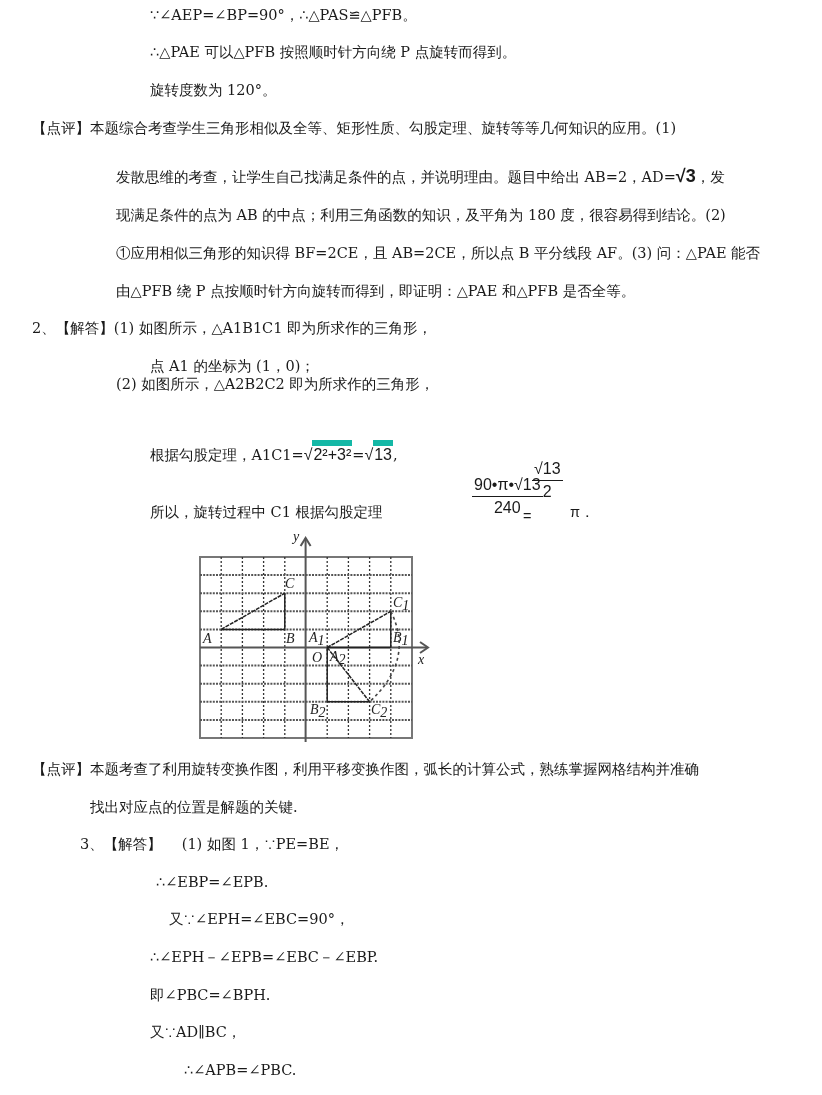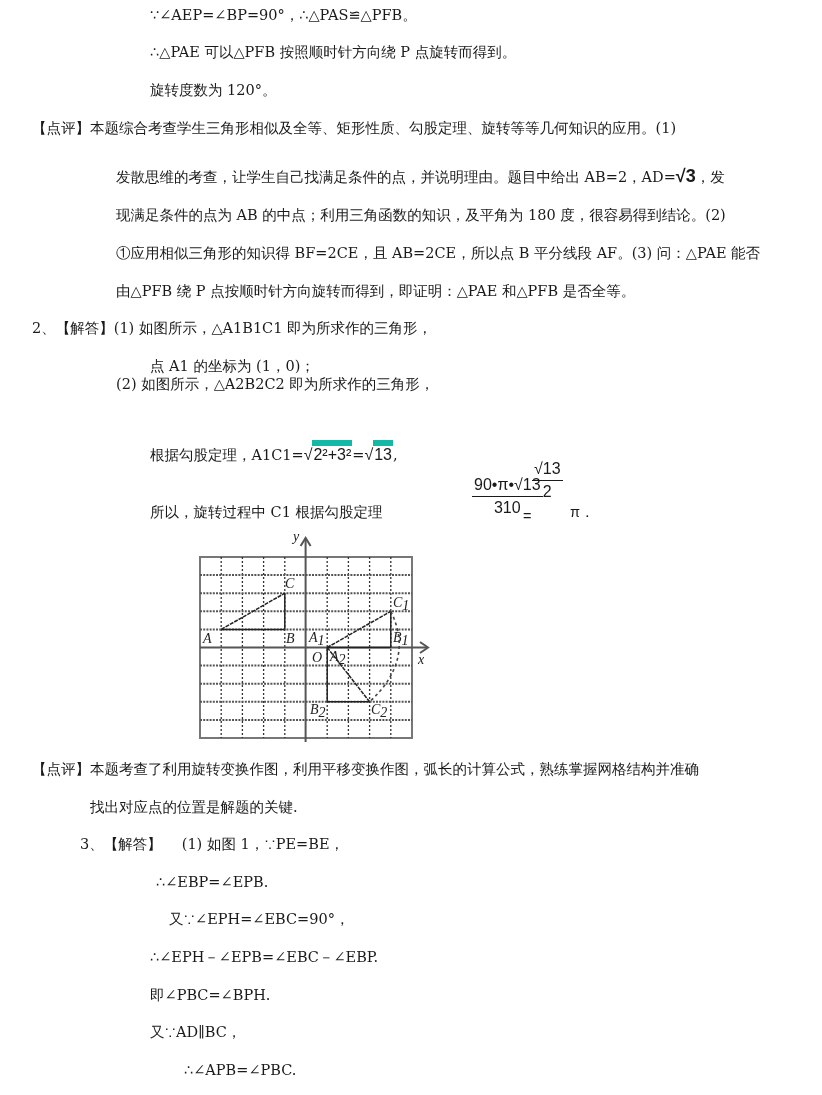--- a/index.html
+++ b/index.html
@@ -43,21 +43,21 @@
 <div class="line" style="left:150px; top:356px;">点 A1 的坐标为 (1，0)；</div>
 <div class="line" style="left:116px; top:374px;">(2) 如图所示，△A2B2C2 即为所求作的三角形，</div>
 
 <div class="line" style="left:150px; top:440px;">
   <span>根据勾股定理，A1C1=</span><span class="math" style="font-size:16px;">√<span class="rad">2²+3²</span></span><span>=</span><span class="math" style="font-size:16px;">√<span class="rad">13</span></span><span>,</span>
 </div>
 
 <div class="line" style="left:150px; top:502px;">所以，旋转过程中 C1 根据勾股定理</div>
 <div class="frac" style="left:428px; top:474px;margin-left:44px;">
   <span class="num">90•π•√13</span>
-  <span class="den">310</span>
+  <span class="den">240</span>
 </div>
 <div class="line math" style="left:523px; top:506px;">=</div>
 <div class="frac" style="left:532px; top:458px;">
   <span class="num">√13</span>
   <span class="den">2</span>
 </div>
 <div class="line math" style="left:570px; top:502px;">π．</div>
 
 <svg style="position:absolute; left:0; top:0;" width="822" height="1095" viewBox="0 0 822 1095">
   <g>

